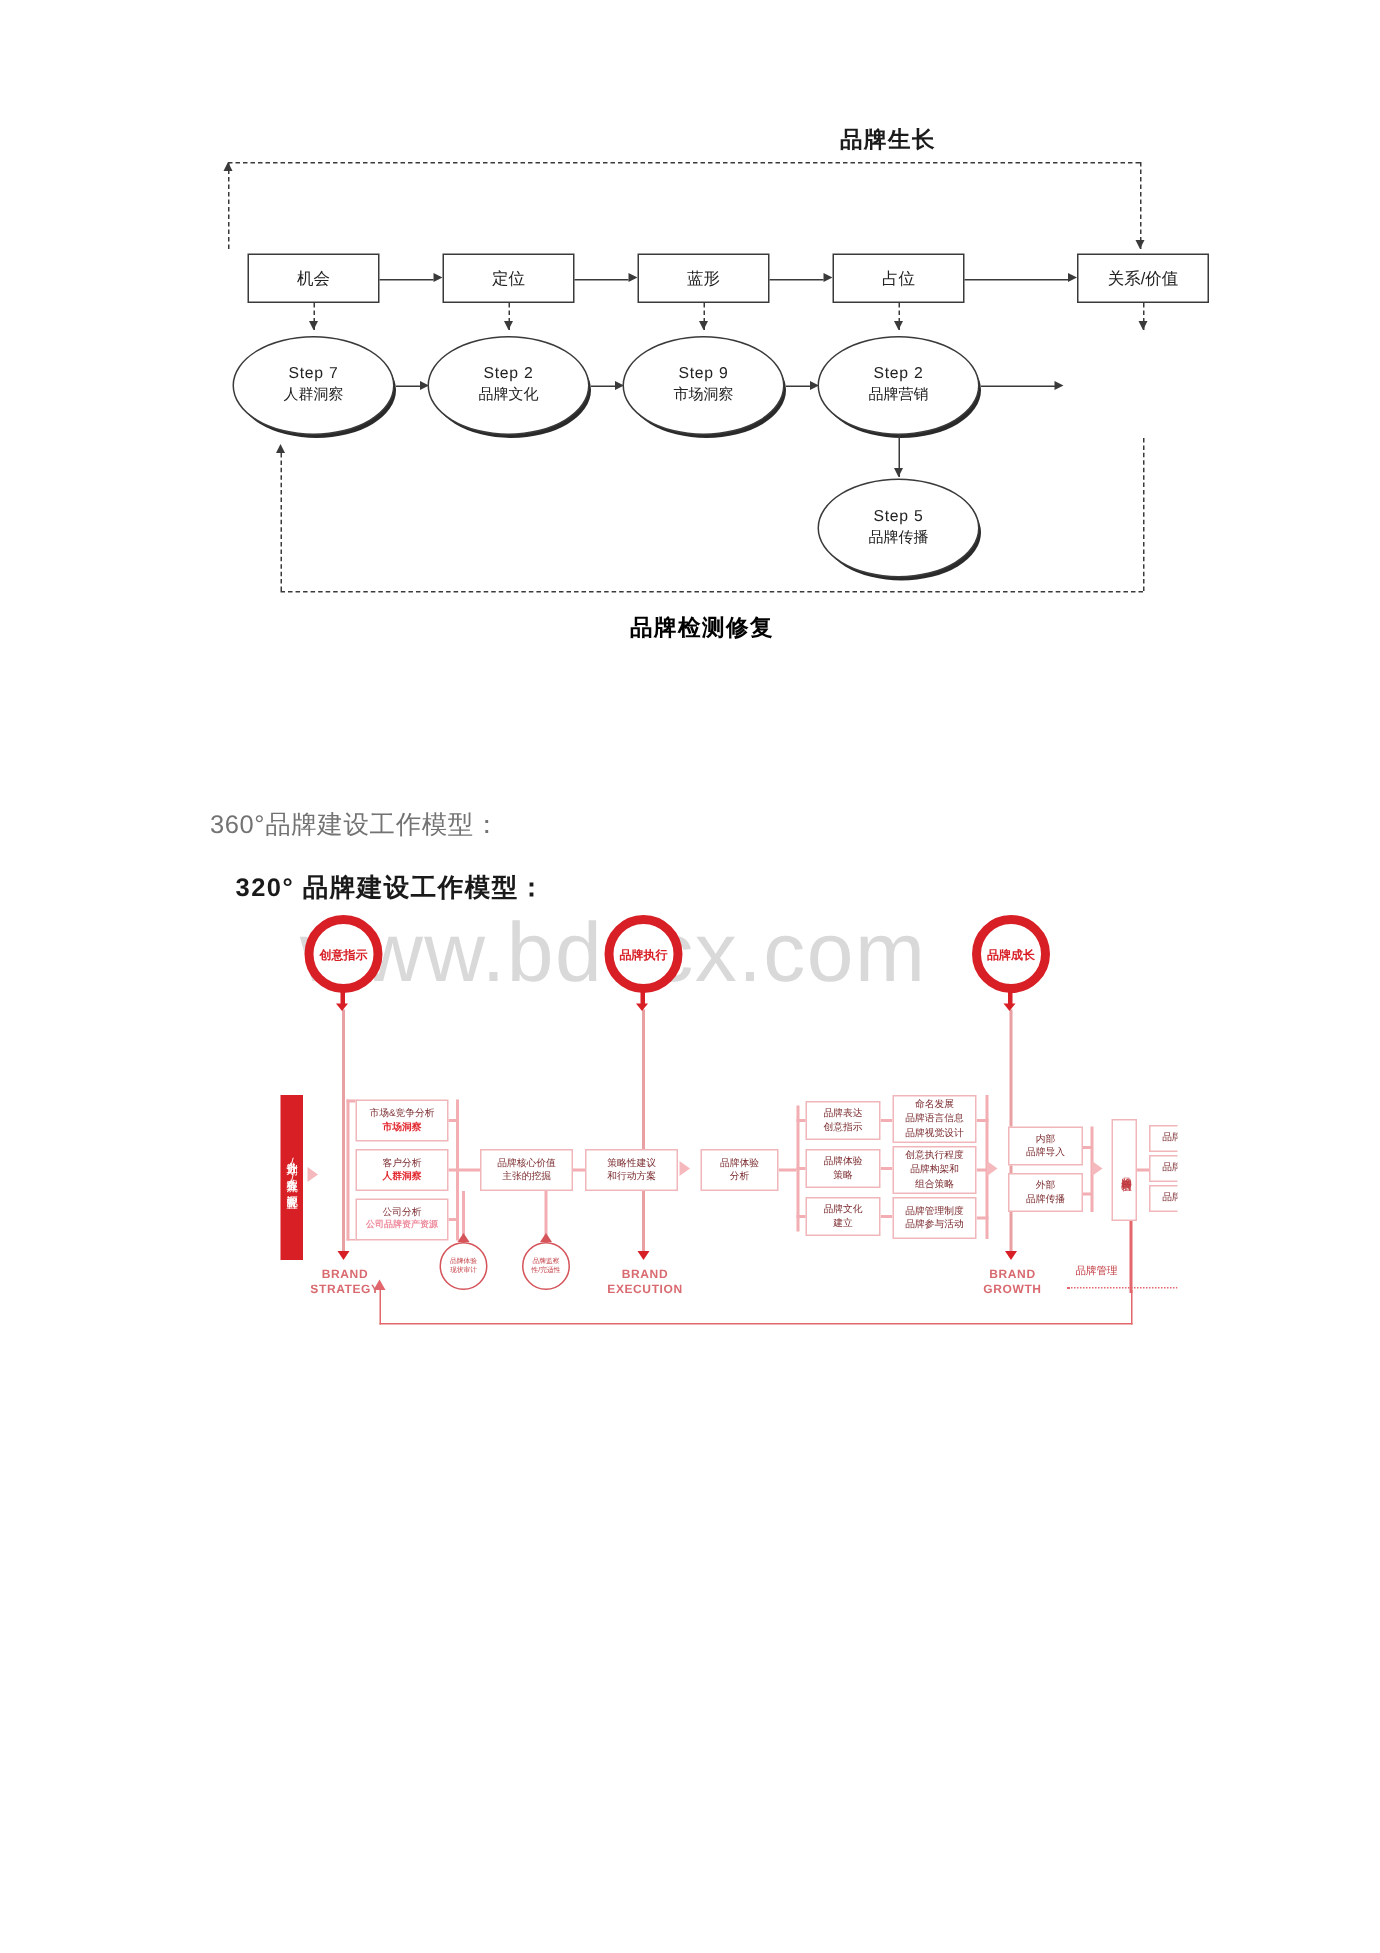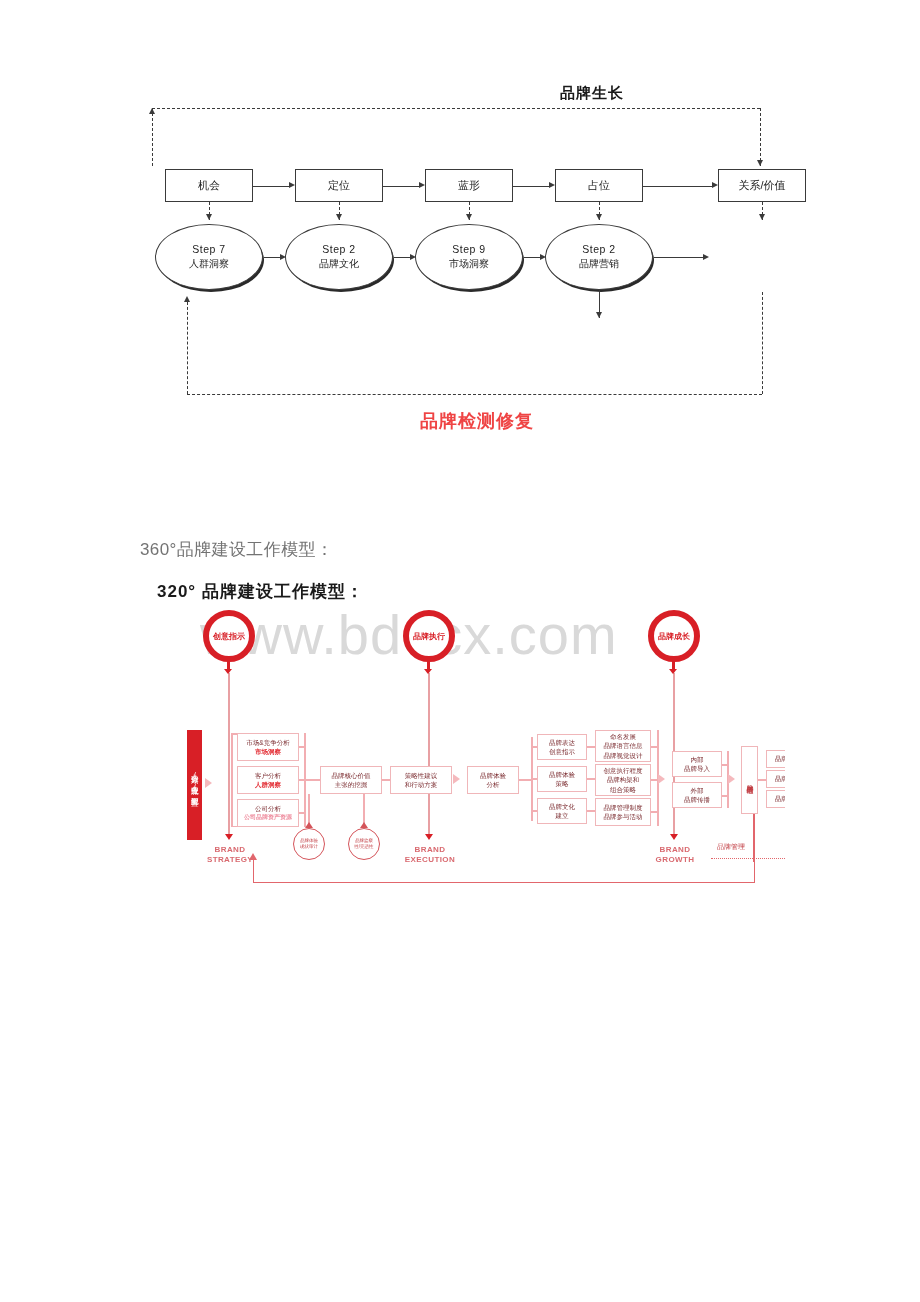--- a/index.html
+++ b/index.html
@@ -13,21 +13,21 @@
 
   
   #diagram1{position:absolute;left:140px;top:84px;width:660px;height:365px;}
   #d1-title{
     position:absolute;left:420px;top:0px;
     font-size:15px;font-weight:bold;color:#1b1b1b;letter-spacing:1px;
     white-space:nowrap;
   }
   #d1-bottom-title{
     position:absolute;left:280px;top:325px;
-    font-size:18px;font-weight:bold;color:#ef4444;letter-spacing:1px;
+    font-size:15px;font-weight:bold;color:#000000;letter-spacing:1px;
     white-space:nowrap;
   }
   .d1-box{
     position:absolute;width:88px;height:33px;
     border:1px solid #3a3a3a;background:#fff;
     display:flex;align-items:center;justify-content:center;
     font-size:11px;color:#222;box-sizing:border-box;
   }
   .d1-ell{
     position:absolute;width:108px;height:66px;
@@ -228,20 +228,24 @@
     <div class="arrow-r" style="left:140px;top:169.5px;"></div>
     <div class="h-line" style="left:254px;top:173px;width:18px;"></div>
     <div class="arrow-r" style="left:270px;top:169.5px;"></div>
     <div class="h-line" style="left:384px;top:173px;width:18px;"></div>
     <div class="arrow-r" style="left:400px;top:169.5px;"></div>
     <div class="h-line" style="left:514px;top:173px;width:51px;"></div>
     <div class="arrow-r" style="left:563px;top:169.5px;"></div>
 
     <div class="v-line" style="left:459px;top:206px;height:28px;"></div>
     <div class="arrow-d" style="left:455.5px;top:228px;"></div>
+    <div class="d1-ell" style="left:405px;top:235px;">
+      <span class="en">Step 5</span>
+      <span class="cn">品牌传播</span>
+    </div>
 
     <div class="dash-h" style="left:47px;top:310px;width:575px;"></div>
     <div class="dash-v" style="left:47px;top:218px;height:92px;"></div>
     <div class="arrow-u" style="left:43.5px;top:212px;"></div>
     <div class="dash-v" style="left:622px;top:208px;height:102px;"></div>
   </div>
 
   <div id="caption">360°品牌建设工作模型：</div>
 
   <div id="diagram2">

